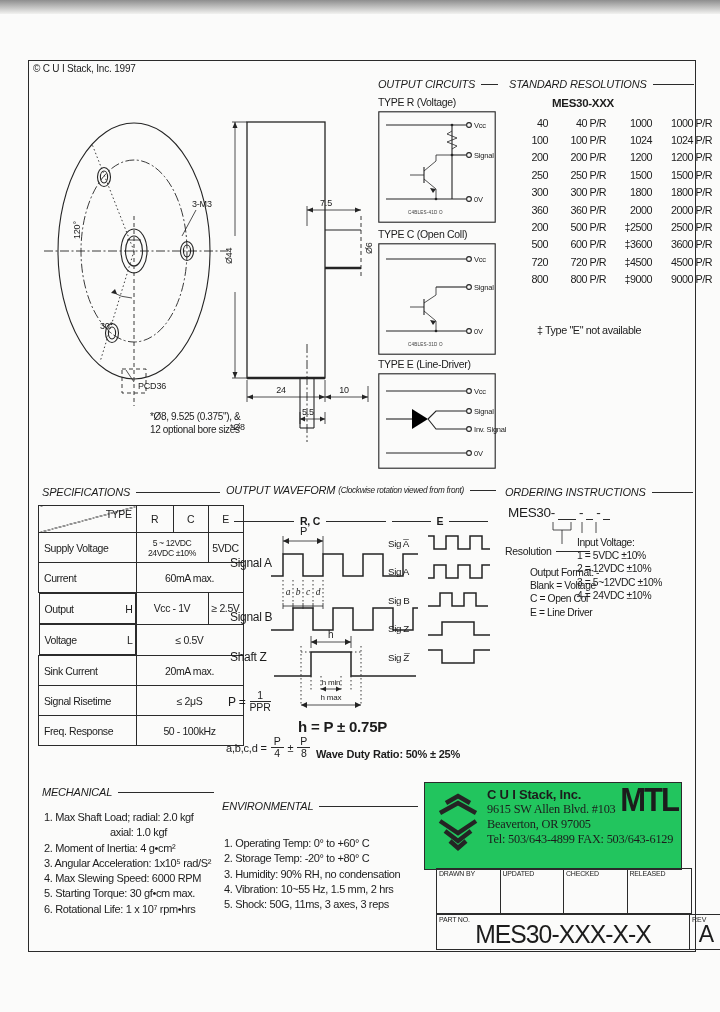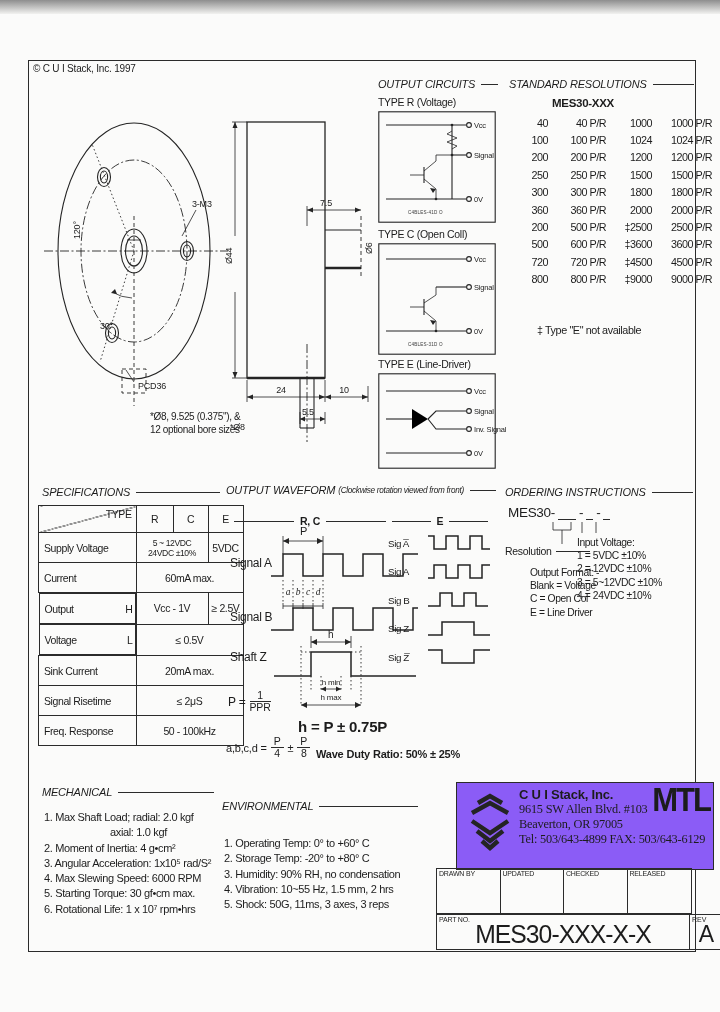--- a/index.html
+++ b/index.html
@@ -63,21 +63,21 @@
   
   .ord-part{position:absolute;left:508px;top:505px;font-size:13.5px;display:flex;align-items:flex-end;gap:3px;letter-spacing:-0.3px}
   .slot{border-bottom:1.3px solid #2b2b2b;height:13px;display:inline-block}
   .ord-lead{position:absolute;font-size:10.5px;display:flex;align-items:center;letter-spacing:-0.3px}
   .ord-lead::after{content:"";border-top:1px solid #2b2b2b;width:34px;margin-left:4px}
   .ord-block{position:absolute;font-size:10.3px;line-height:13.2px;letter-spacing:-0.4px}
   
   .list{position:absolute;font-size:11px;line-height:15.3px;letter-spacing:-0.35px}
   .list .indent{margin-left:66px}
   
-  .co-box{position:absolute;left:456px;top:782px;width:256px;height:86px;border:1.6px solid #2b2b2b;background:#8b5cf6}
+  .co-box{position:absolute;left:424px;top:782px;width:256px;height:86px;border:1.6px solid #2b2b2b;background:#22c55e}
   .co-name{position:absolute;left:62px;top:4px;font-weight:bold;font-size:13px;letter-spacing:-0.2px}
   .co-line{position:absolute;left:62px;font-family:"Liberation Serif",serif;font-size:12.3px;letter-spacing:-0.2px}
   .mtl{position:absolute;right:3px;top:-2px;font-weight:bold;font-size:31px;letter-spacing:-2px;transform:scaleY(1.08);transform-origin:top}
   .tb{position:absolute;left:436px;top:868px;width:256px;height:46px;border:1.6px solid #2b2b2b;display:grid;grid-template-columns:1fr 1fr 1fr 1fr;box-sizing:border-box}
   .tb-cell{border-right:1px solid #2b2b2b;font-size:7px;padding:1px 2px;letter-spacing:-0.2px}
   .tb-cell:last-child{border-right:none}
   .pn{position:absolute;left:436px;top:914px;width:288px;height:36px;border:1.6px solid #2b2b2b;display:flex;box-sizing:border-box}
   .pn-main{flex:1;position:relative}
   .pn-label{position:absolute;left:2px;top:1px;font-size:7px;letter-spacing:-0.2px}
   .pn-no{position:absolute;left:0;right:0;top:4px;text-align:center;font-size:26px;letter-spacing:-1px;transform:scaleX(0.95)}

